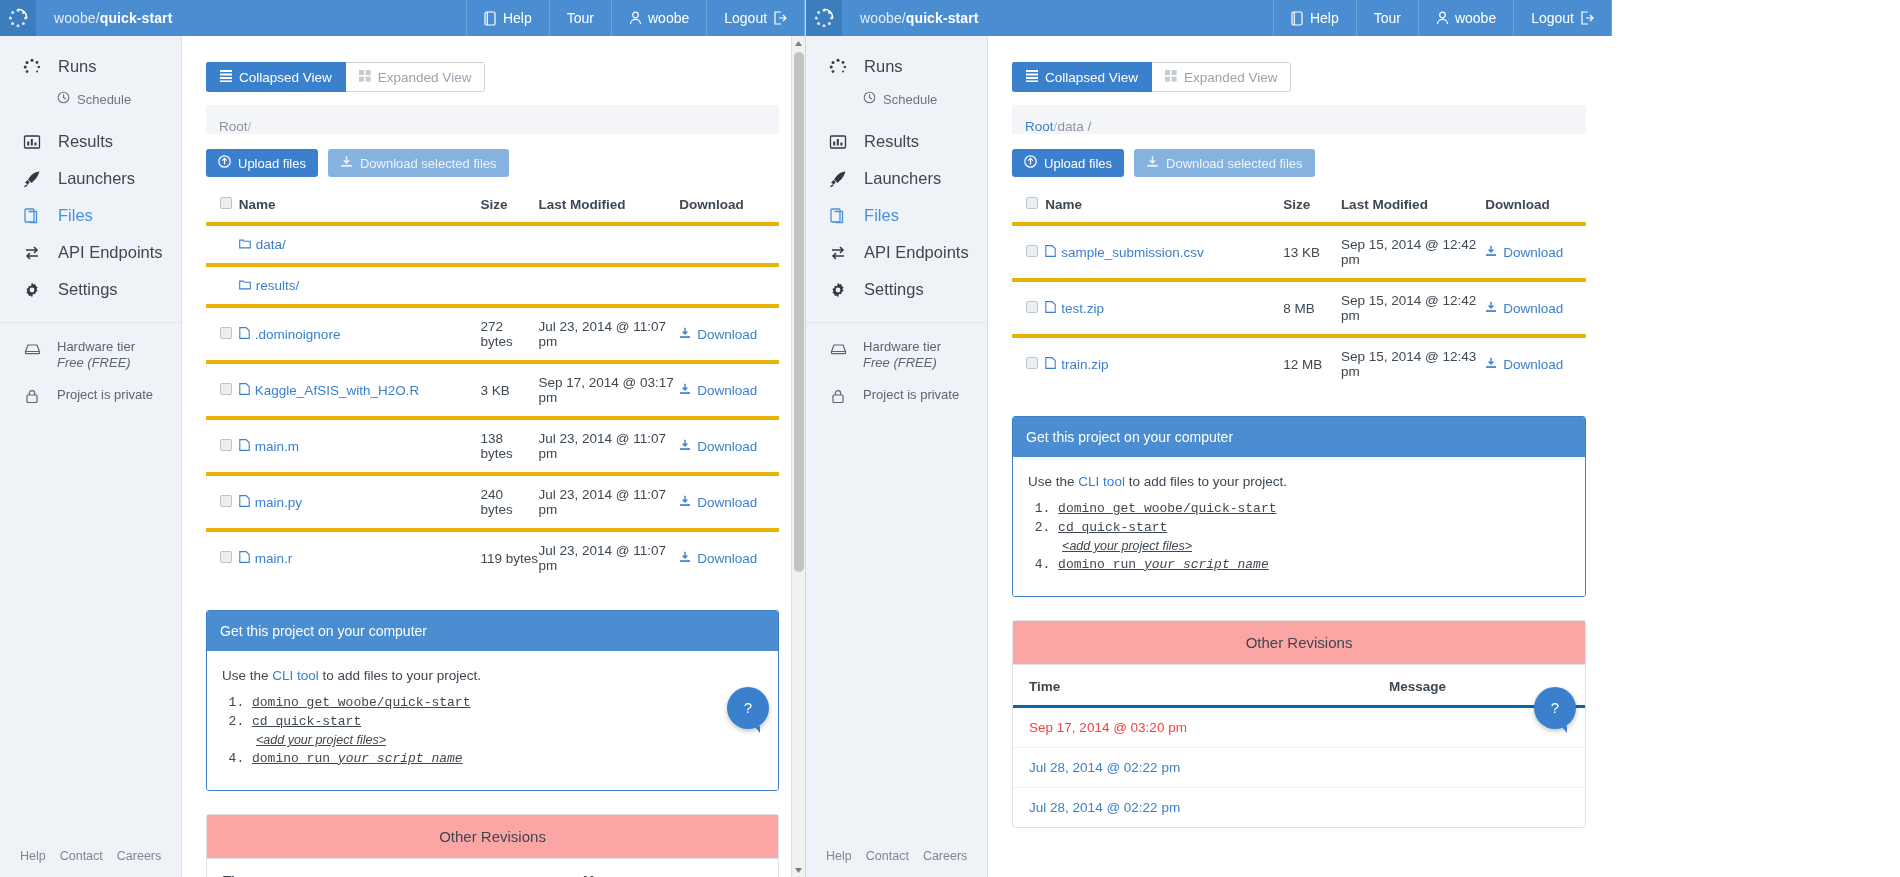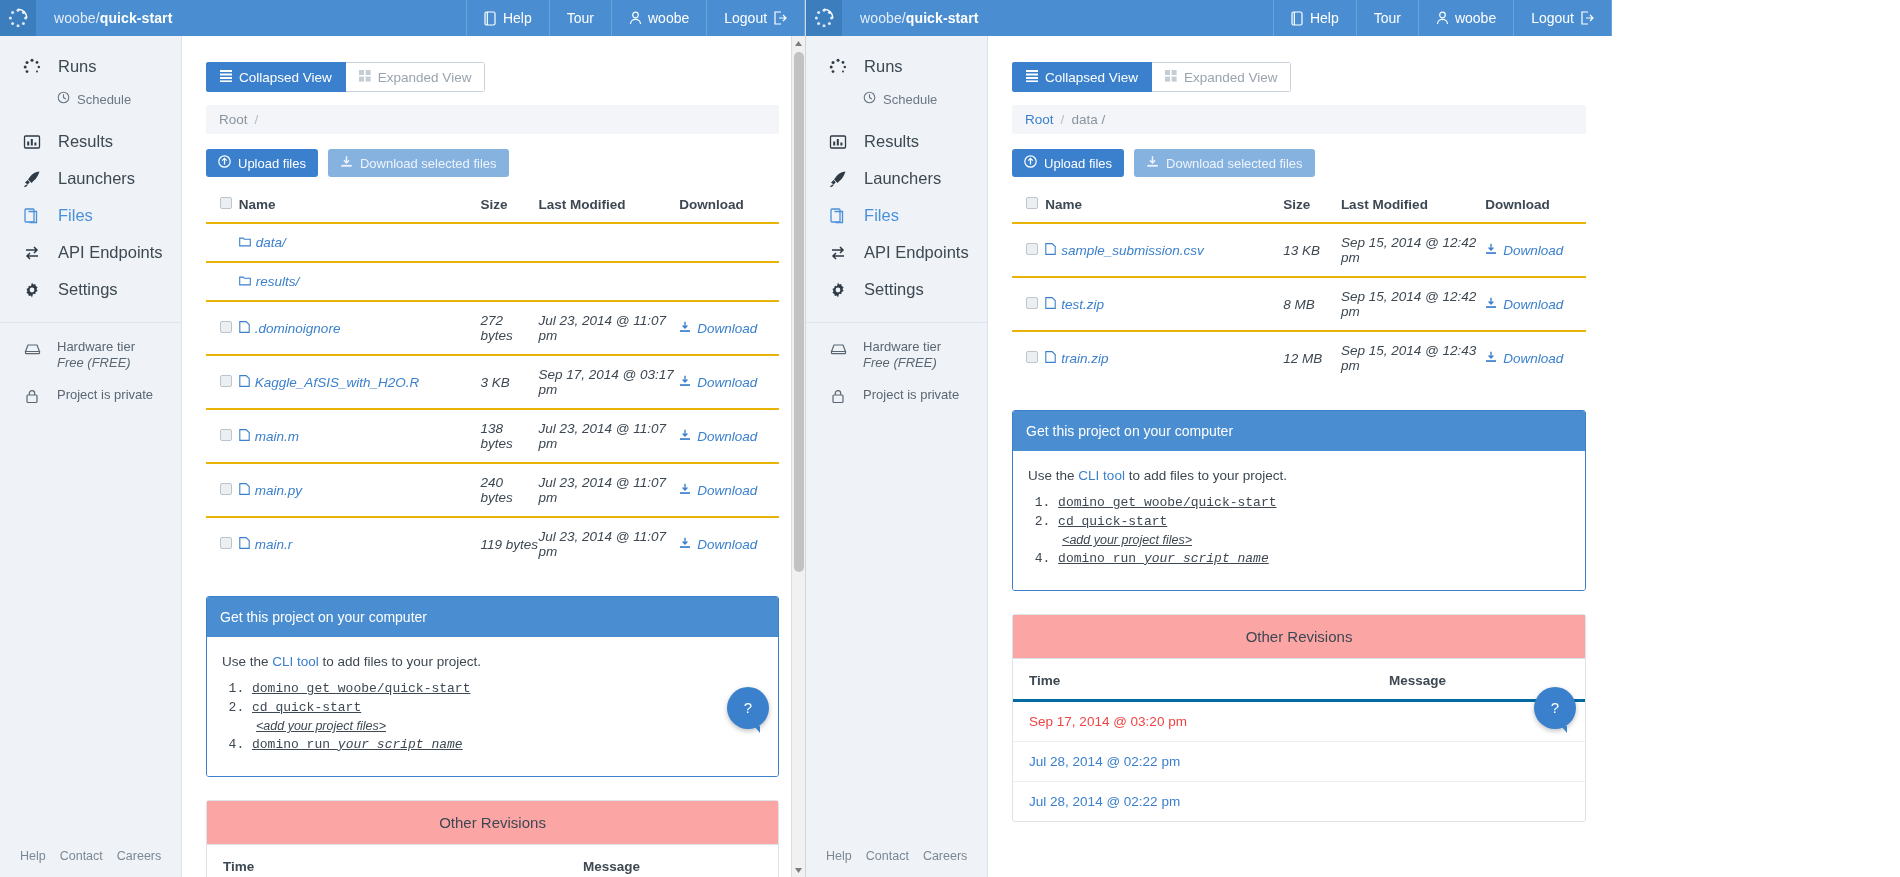--- a/index.html
+++ b/index.html
@@ -81,42 +81,41 @@
     display: flex; align-items: center; gap: 7px; height: 30px; padding: 0 13px;
     font-size: 13.5px; border: 1px solid #c9d2da; background: #ffffff; color: #9aa4ae;
   }
   .btn-toggle.on { background: #3b80cc; border-color: #3b80cc; color: #ffffff; }
   .btn-toggle + .btn-toggle { border-left: none; }
   .btn-toggle .g { display:block; }
 
   
   .crumb {
     margin-top: 13px; height: 29px; background: #f3f5f8; border-radius: 2px;
-    display: flex; align-items: center; padding: 0 13px; font-size: 13.5px; color: #8a949e;
-    gap: 7px;
+    display: flex; align-items: flex-end; padding: 0 13px; font-size: 13.5px; color: #8a949e;
   }
   .crumb a { color: #3b80cc; text-decoration: none; }
   .crumb .sep { color: #b4bcc4; }
 
   
   .actions { margin-top: 15px; display: flex; gap: 10px; }
   .btn {
     display: inline-flex; align-items: center; gap: 7px; height: 28px; padding: 0 12px;
     font-size: 13px; border-radius: 3px; border: none; color: #ffffff;
   }
   .btn-primary { background: #3b80cc; }
   .btn-muted { background: #86b2e0; color: #eef4fb; }
 
   
   .ftable { width: 100%; border-collapse: collapse; margin-top: 14px; }
   .ftable th {
     text-align: left; font-size: 13.5px; color: #3d4852; font-weight: bold;
     padding: 6px 0 10px 0;
   }
-  .ftable td { font-size: 13.5px; color: #3d4852; padding: 11px 0; border-top: 2px solid #eab308; font-style: italic; }
+  .ftable td { font-size: 13.5px; color: #3d4852; padding: 11px 0; border-top: 4px solid #eab308; }
   .ftable tr.hdr th { border-bottom: 1px solid #dfe3e8; }
   .col-chk  { width: 36px; padding-left: 14px !important; }
   .col-name { width: 270px; }
   .col-size { width: 70px; }
   .col-mod  { width: 180px; }
   .col-dl   { width: 110px; }
   .chk {
     width: 12px; height: 12px; border: 1px solid #bcc4cc; background: #eceff2;
     border-radius: 2px; display: inline-block;
   }

